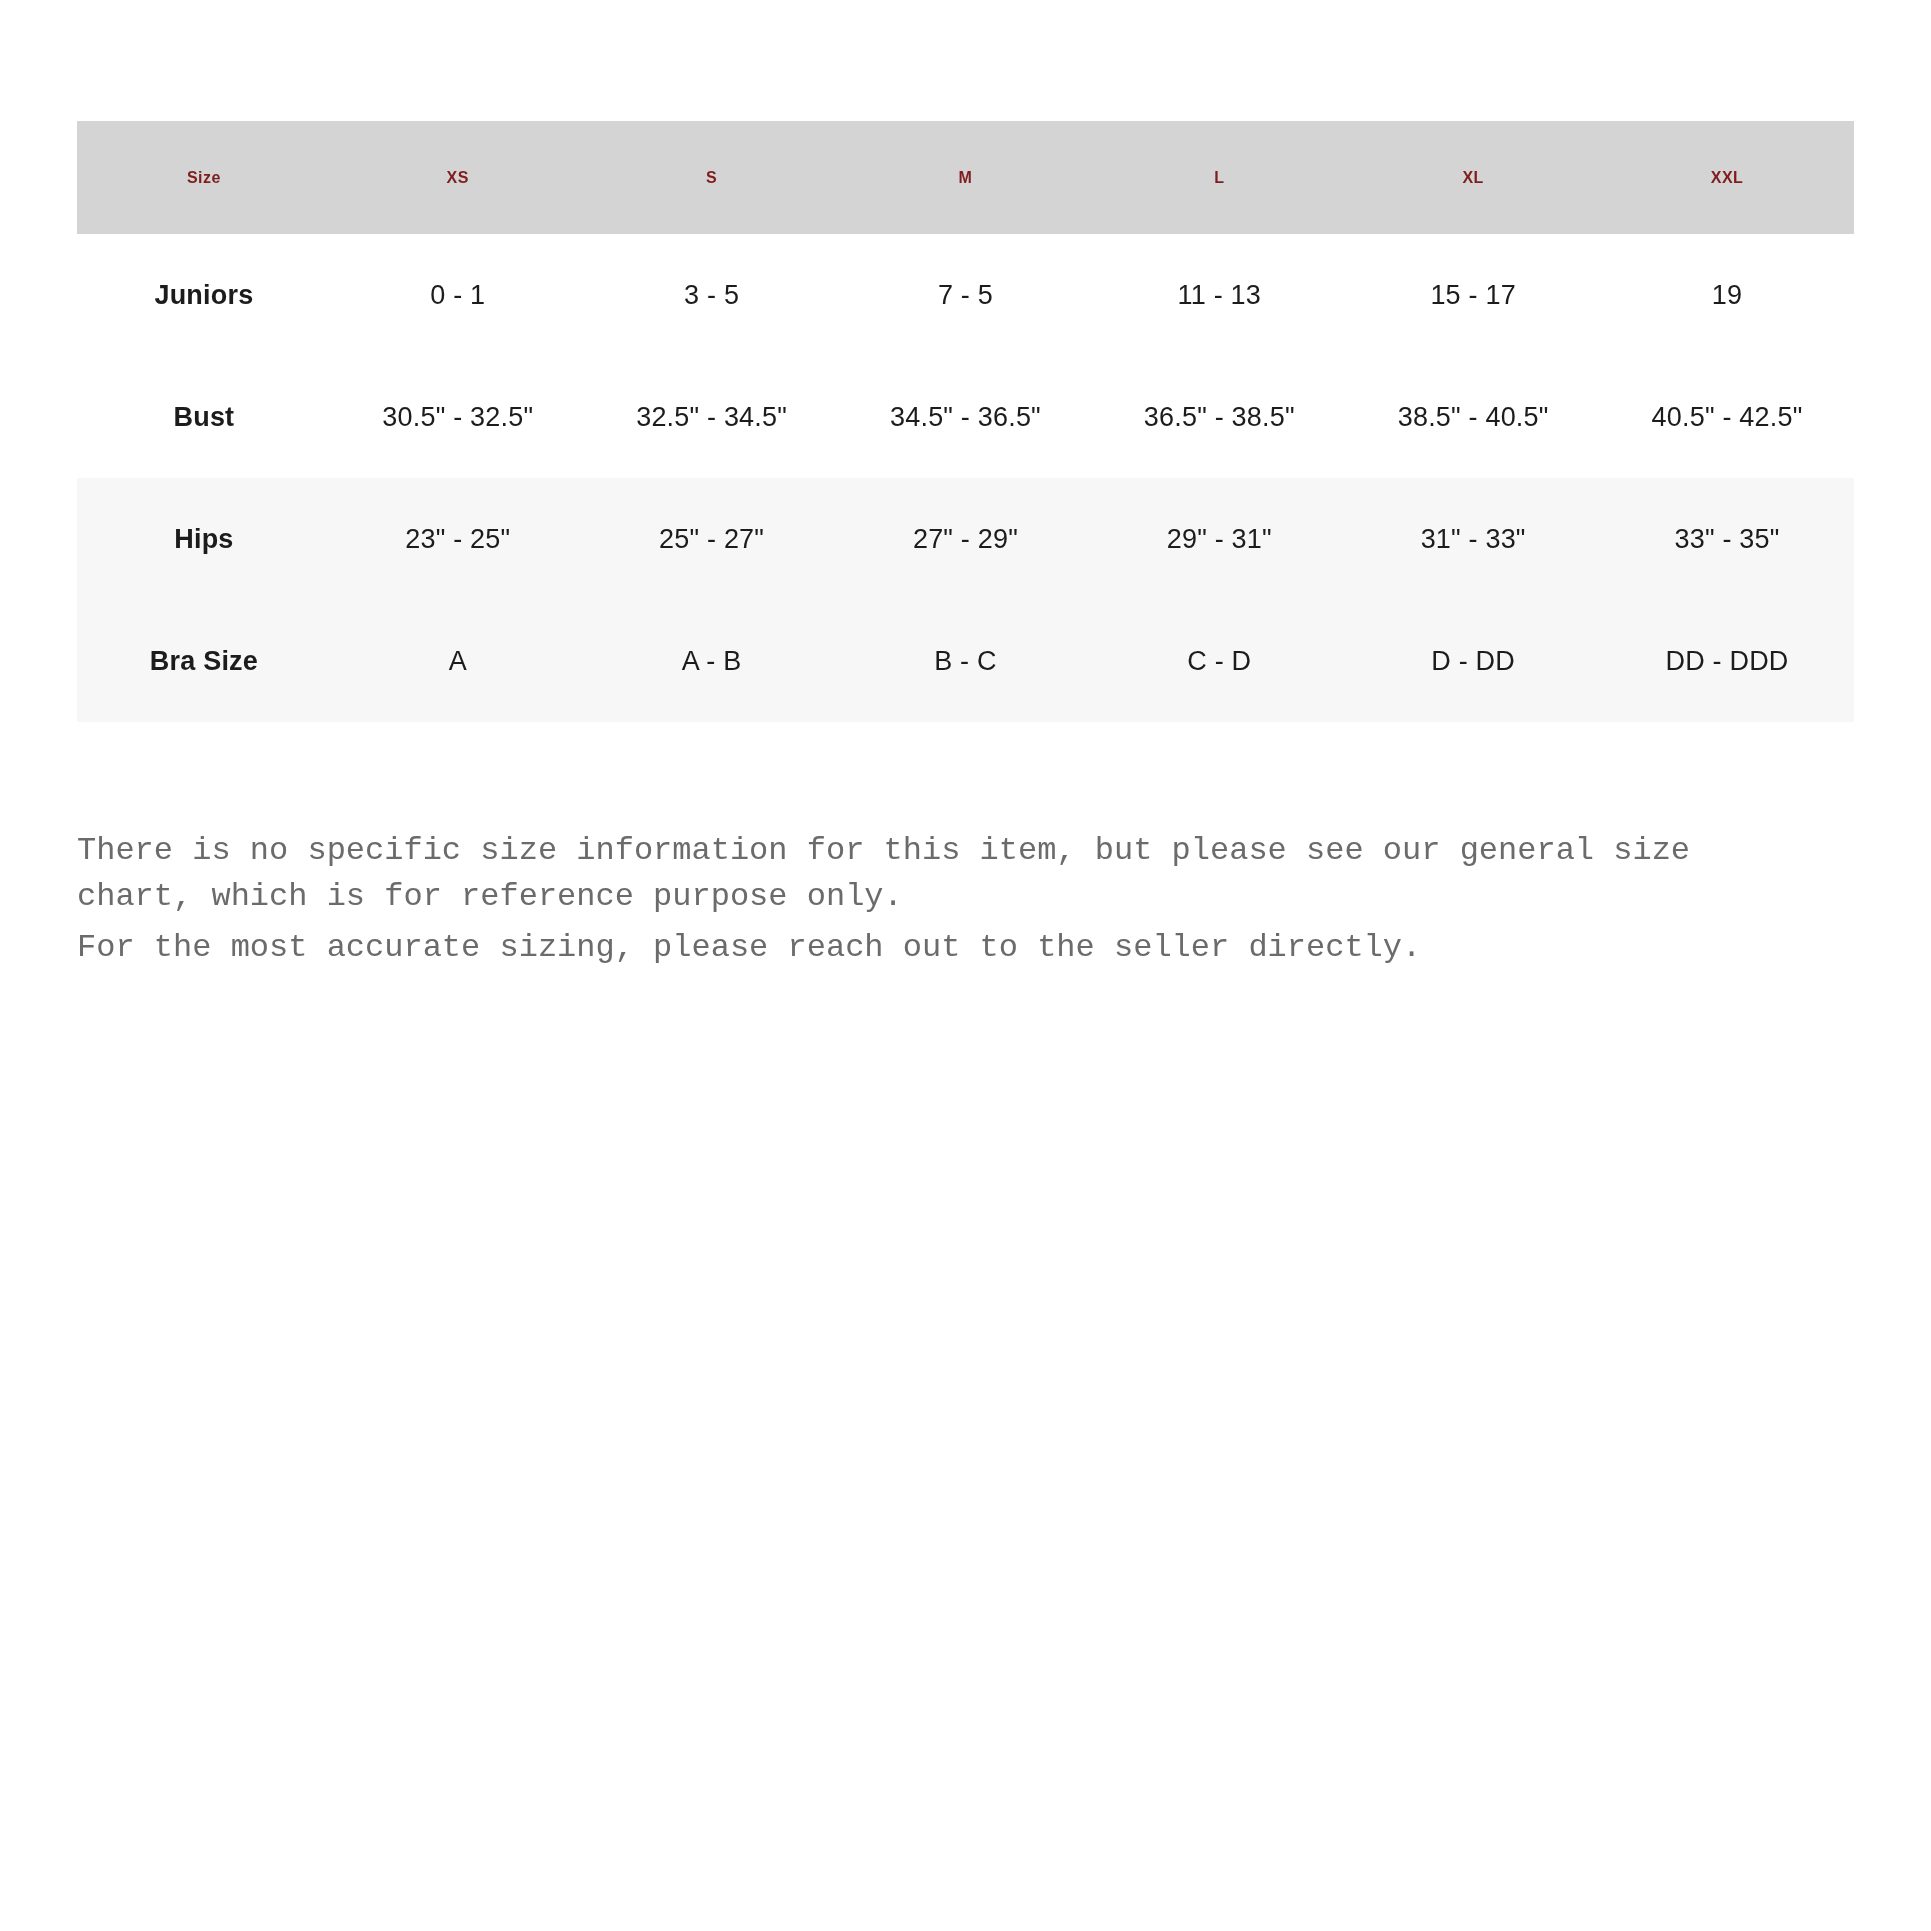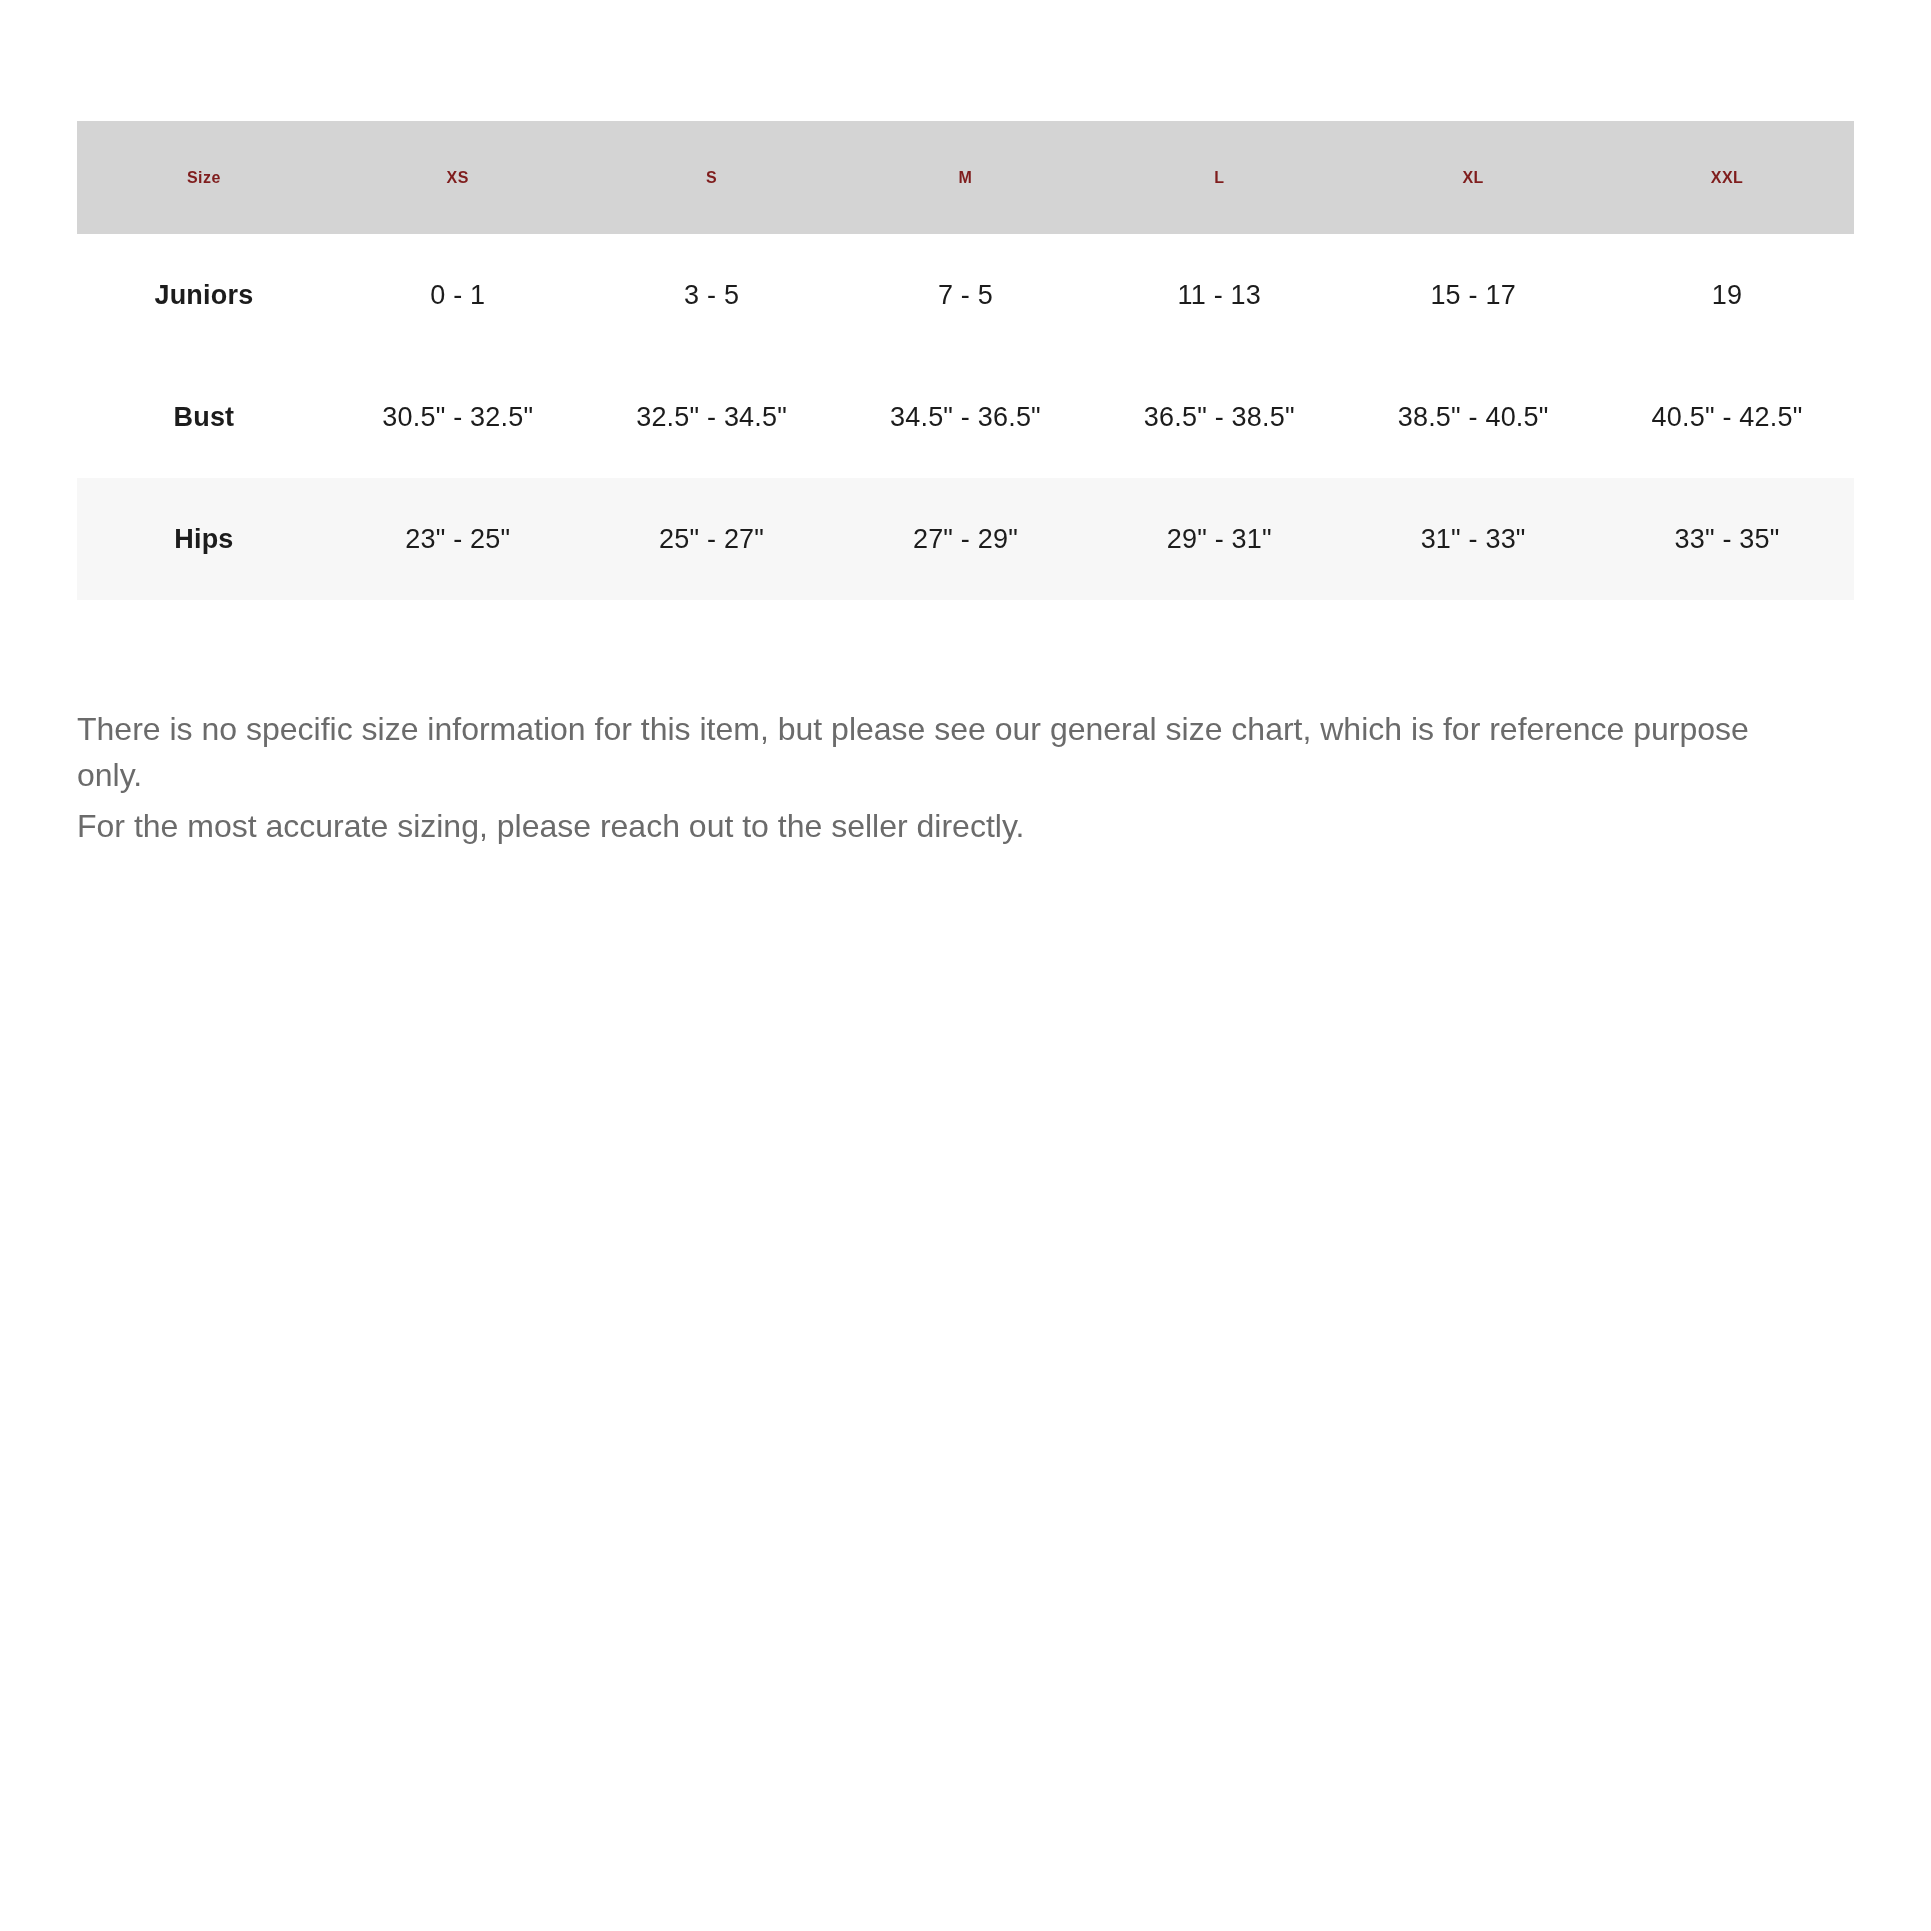--- a/index.html
+++ b/index.html
@@ -77,20 +77,21 @@
   .note {
     margin-top: 106px;
     width: 1738px;
     font-size: 32px;
     line-height: 1.45;
     color: #6b6b6b;
     font-weight: 400;
   }
   .note p {
     margin: 0;
+    font-family: Liberation Mono, monospace;
   }
   .note p + p {
     margin-top: 3.9px;
   }
 </style>
 </head>
 <body>
 
 <div class="page">
 
@@ -135,20 +136,29 @@
           <td class="rowlabel">Hips</td>
           <td>23" - 25"</td>
           <td>25" - 27"</td>
           <td>27" - 29"</td>
           <td>29" - 31"</td>
           <td>31" - 33"</td>
           <td>33" - 35"</td>
         </tr>
 
 
+        <tr class="alt">
+          <td class="rowlabel">Bra Size</td>
+          <td>A</td>
+          <td>A - B</td>
+          <td>B - C</td>
+          <td>C - D</td>
+          <td>D - DD</td>
+          <td>DD - DDD</td>
+        </tr>
 
       </tbody>
     </table>
   </div>
 
   <div class="note">
     <p>There is no specific size information for this item, but please see our general size chart, which is for reference purpose only.</p>
     <p>For the most accurate sizing, please reach out to the seller directly.</p>
   </div>
 

